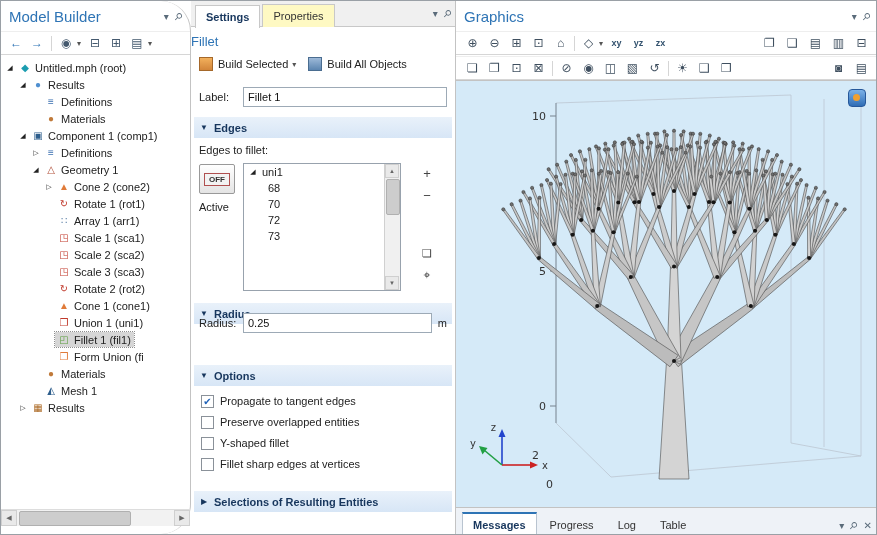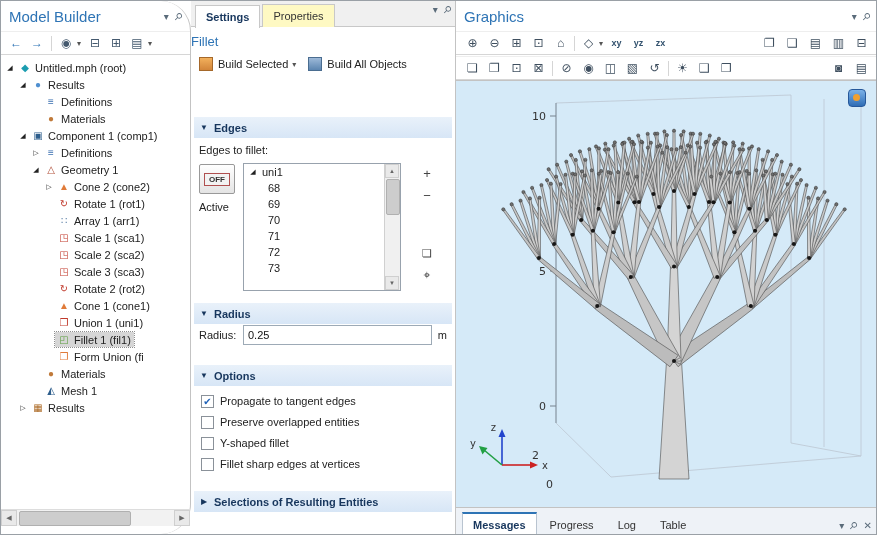--- a/index.html
+++ b/index.html
@@ -25,21 +25,21 @@
   .sel .pair{background:#d6d6d6;outline:1px dotted #8f8f8f;}
   .nicon{width:12px;flex:0 0 12px;font-size:10px;text-align:center;line-height:12px;}
   .c-root{color:#1c9db0}.c-globe{color:#4f8fd0}.c-def{color:#3a6fb0}.c-mat{color:#c07a3a}
   .c-comp{color:#2e5e8c}.c-geom{color:#b3543e}.c-cone{color:#e07b39}.c-rot{color:#c0392b}
   .c-arr{color:#5b7fa6}.c-sca{color:#c0392b}.c-uni{color:#c0392b}.c-fil{color:#5a9e3f}
   .c-funi{color:#e07b39}.c-mesh{color:#2e5e8c}.c-res{color:#a8621a}
   .hscroll{position:absolute;left:0;right:0;bottom:8px;height:16px;background:#f2f2f2;border-top:1px solid #ddd;}
   .sarrow{position:absolute;top:0;width:16px;height:16px;display:flex;align-items:center;justify-content:center;font-size:7px;color:#666;background:#e9e9e9;border:1px solid #cfcfcf;box-sizing:border-box;}
   .sthumb{position:absolute;top:1px;height:13px;background:#cdcdcd;border:1px solid #b0b0b0;border-radius:2px;}
   
-  .tabbar{position:absolute;top:0;left:0;right:0;height:26px;background:#f0f0f0;border-bottom:1px solid #c8c8c8;display:flex;align-items:flex-start;padding:3px 4px 0;box-sizing:border-box;}
+  .tabbar{position:absolute;top:0;left:0;right:0;height:26px;background:#f0f0f0;border-bottom:1px solid #c8c8c8;display:flex;align-items:center;padding:3px 4px 0;box-sizing:border-box;}
   .tab{height:22px;padding:0 10px;display:flex;align-items:center;background:#fef9c3;border:1px solid #c8c8c8;border-bottom:none;margin-right:2px;color:#333;}
   .tab.active{background:#fff;font-weight:bold;color:#17365d;position:relative;top:1px;}
   .tabicons{margin-left:auto;display:flex;align-items:center;padding-bottom:4px;}
   .mtitle{position:absolute;top:33px;left:0;color:#2e74b5;font-size:13px;}
   .mrow{position:absolute;left:8px;right:8px;display:flex;align-items:center;}
   .bicon{width:12px;height:12px;border:1px solid #a5682a;background:linear-gradient(#f2b05c,#d2853a);margin-right:5px;flex:0 0 12px;}
   .bicon2{border-color:#4a6d90;background:linear-gradient(#9db9d8,#5c85b0);}
   .btext{color:#222;text-align:right;}
   .secbar{position:absolute;left:3px;right:3px;height:21px;background:linear-gradient(#e9f1fa,#d7e6f6);display:flex;align-items:center;color:#17365d;font-weight:bold;}
   .secarrow{width:20px;text-align:center;font-size:8px;color:#17365d;}
@@ -264,20 +264,24 @@
 
     <div class="mrow" style="top:56px">
       <span class="bicon"></span>
       <span class="btext">Build Selected</span>
       <span class="dd" style="margin-left:4px">▾</span>
       <span style="width:12px"></span>
       <span class="bicon bicon2"></span>
       <span class="btext">Build All Objects</span>
     </div>
 
+    <div class="mrow" style="top:86px">
+      <span class="flabel" style="width:44px">Label:</span>
+      <input class="txt" value="Fillet 1" style="">
+    </div>
 
     <div class="secbar" style="top:116px">
       <span class="secarrow">▼</span>
       <span>Edges</span>
     </div>
 
     <div class="mrow" style="top:143px">
       <span class="flabel">Edges to fillet:</span>
     </div>
 
@@ -285,43 +289,41 @@
       <span class="offinner">OFF</span>
     </div>
     <div style="position:absolute;top:200px;left:8px">Active</div>
 
     <div class="listbox" style="top:162px;height:128px">
       <div class="lrow parent">
         <span class="arrow" style="width:10px;flex:0 0 10px">◢</span>
         <span>uni1</span>
       </div>
       <div class="lrow">68</div>
-      <div class="lrow">69</div>
       <div class="lrow">70</div>
-      <div class="lrow">71</div>
       <div class="lrow">72</div>
       <div class="lrow">73</div>
       <div class="vscroll">
         <span class="vbtn" style="top:0">▲</span>
         <span class="vthumb" style="top:15px;height:34px"></span>
         <span class="vbtn" style="bottom:0">▼</span>
       </div>
     </div>
 
     <span class="sideicon" style="top:162px;left:226px">+</span>
     <span class="sideicon" style="top:184px;left:226px">−</span>
     <span class="sideicon" style="top:242px;left:226px;font-size:11px">❏</span>
     <span class="sideicon" style="top:264px;left:226px;font-size:12px">⌖</span>
 
     <div class="secbar" style="top:302px">
       <span class="secarrow">▼</span>
       <span>Radius</span>
     </div>
 
-    <div class="mrow" style="top:324px">
+    <div class="mrow" style="top:312px">
       <span class="flabel" style="width:44px">Radius:</span>
       <input class="txt" value="0.25" style="">
       <span class="unit">m</span>
     </div>
 
     <div class="secbar" style="top:364px">
       <span class="secarrow">▼</span>
       <span>Options</span>
     </div>
 

